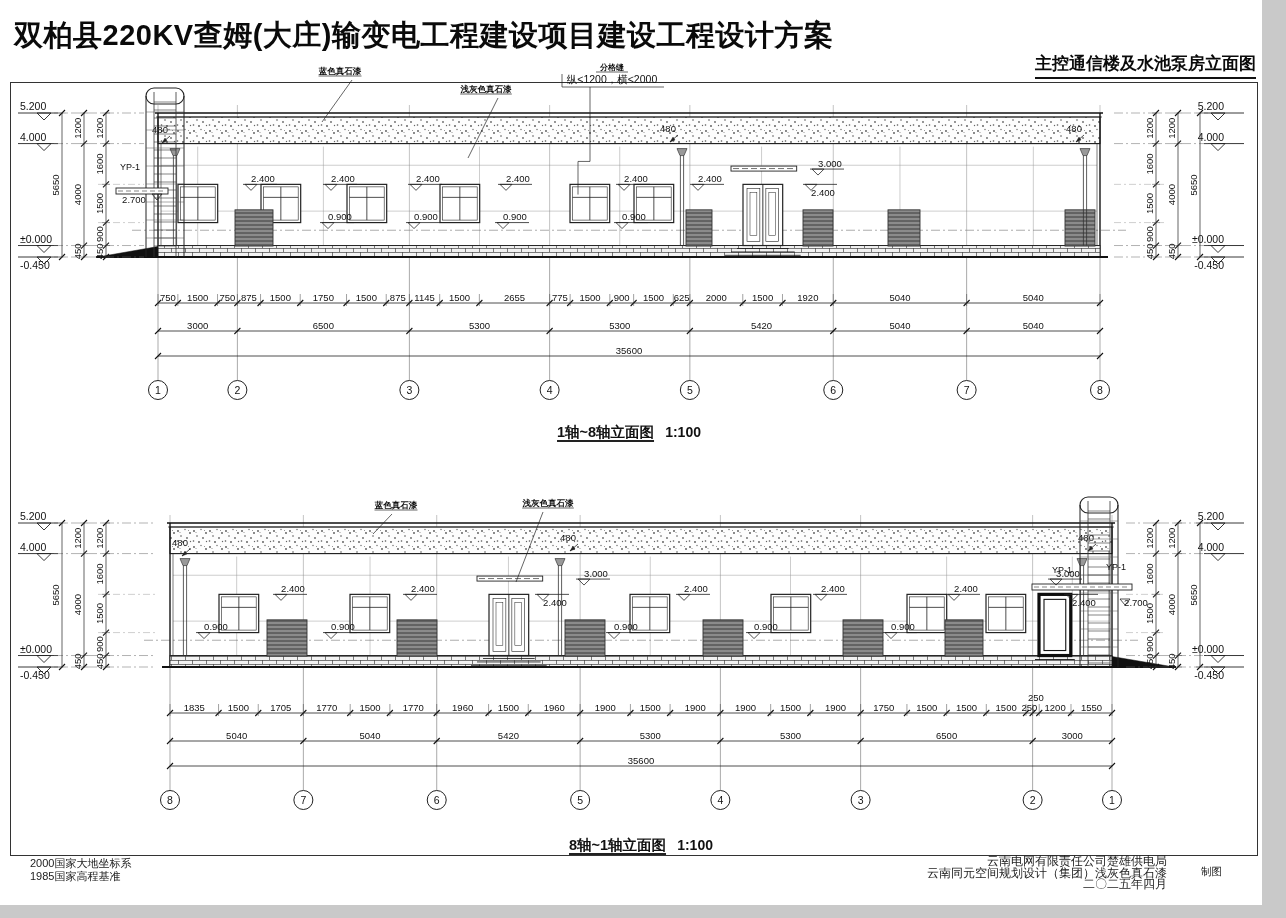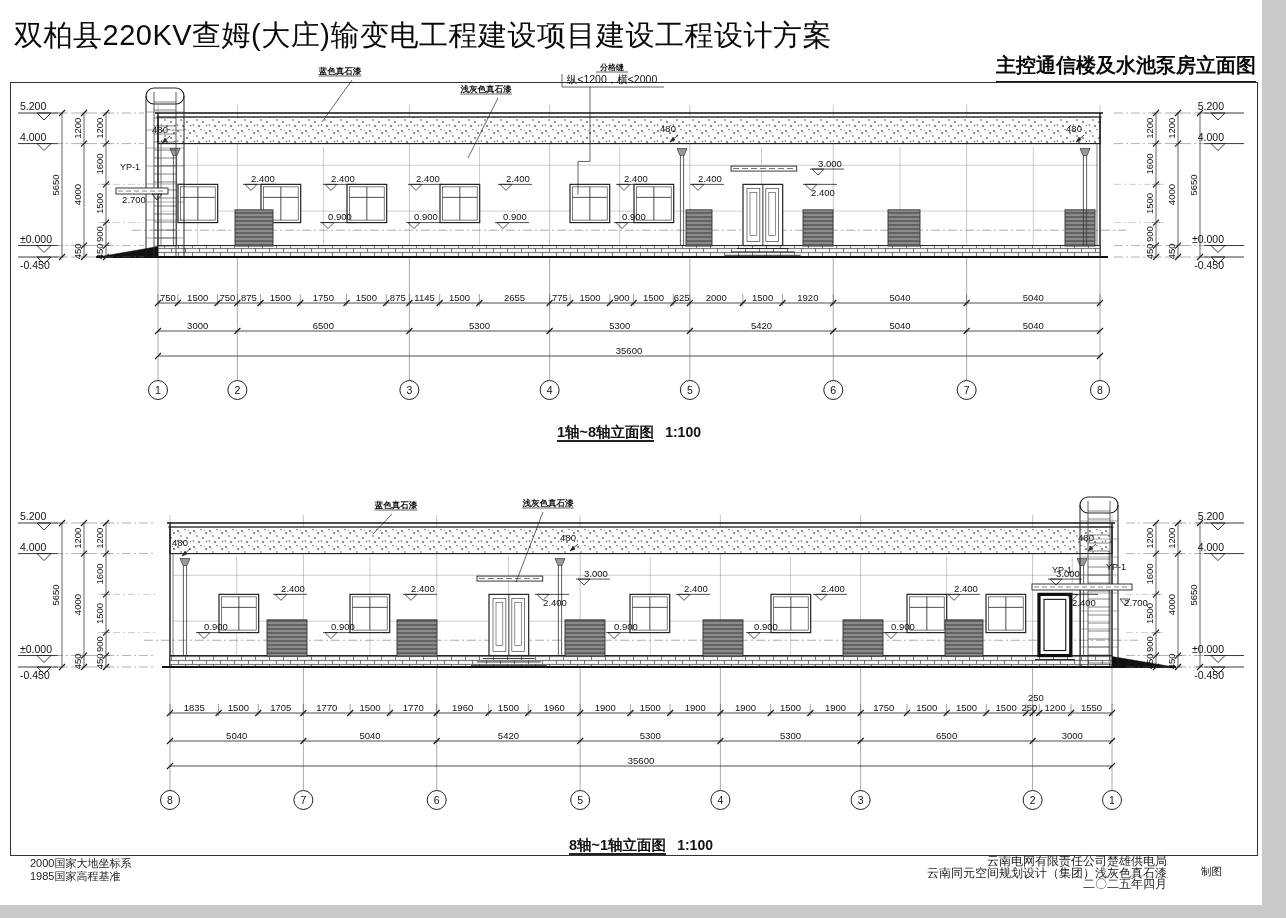--- a/index.html
+++ b/index.html
@@ -1,18 +1,18 @@
 <!DOCTYPE html>
 <html><head>
 <meta charset="utf-8">
 <style>
   html,body{margin:0;padding:0;background:#c9c9c9;font-family:"Liberation Sans",sans-serif;}
   .sheet{position:absolute;left:0;top:0;width:1262px;height:905px;background:#fff;overflow:hidden;}
-  .page-title{position:absolute;left:14px;top:16px;font-size:29px;font-weight:normal;color:#0a0a0a;letter-spacing:0.5px;white-space:nowrap;}
-  .page-subtitle{position:absolute;right:6px;top:52px;font-size:20px;font-weight:bold;color:#0a0a0a;border-bottom:2px solid #111;padding-bottom:2px;white-space:nowrap;}
+  .page-title{position:absolute;left:14px;top:16px;font-size:29px;font-weight:bold;color:#0a0a0a;letter-spacing:0.5px;white-space:nowrap;}
+  .page-subtitle{position:absolute;right:6px;top:52px;font-size:17px;font-weight:bold;color:#0a0a0a;border-bottom:2px solid #111;padding-bottom:2px;white-space:nowrap;}
   .frame{position:absolute;left:10px;top:82px;width:1246px;height:772px;border:1px solid #333;}
   svg{position:absolute;left:0;top:0;}
   .cap{position:absolute;font-weight:bold;font-size:14.5px;color:#111;white-space:nowrap;transform:translateX(-50%);}
   .cap .nm{border-bottom:2px solid #222;padding-bottom:0;}
   .cap .sc{margin-left:7px;font-size:14px;}
   .footer-left{position:absolute;left:30px;top:857px;font-size:11px;color:#222;line-height:13px;}
   .footer-right{position:absolute;right:95px;top:856px;font-size:12px;color:#222;line-height:11.5px;text-align:right;}
   .draft{position:absolute;right:40px;top:865px;font-size:10.5px;color:#222;}
 </style>
 </head>

